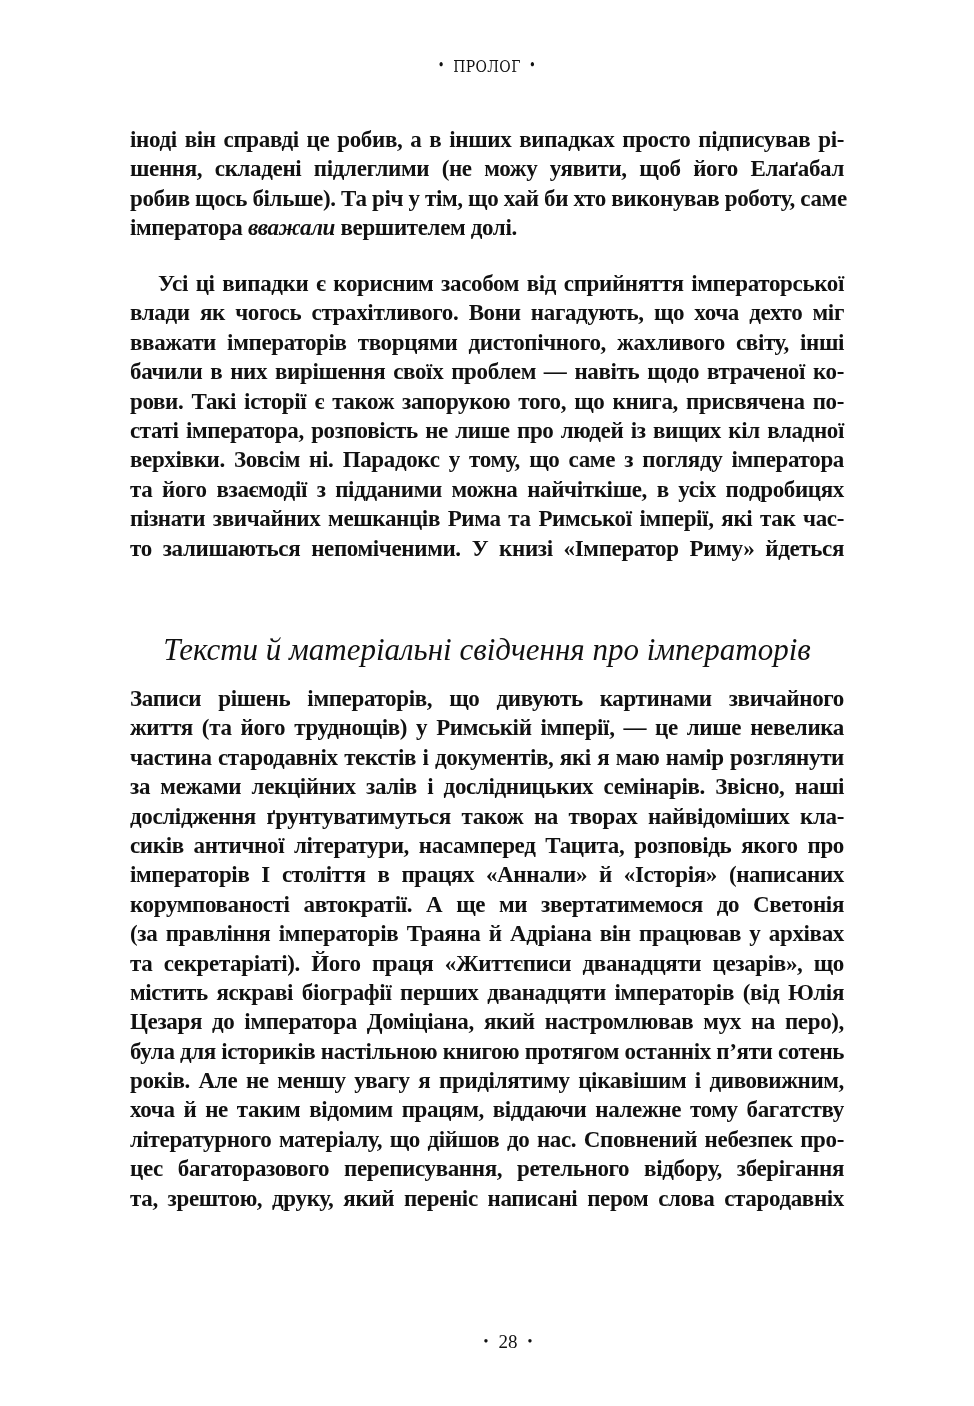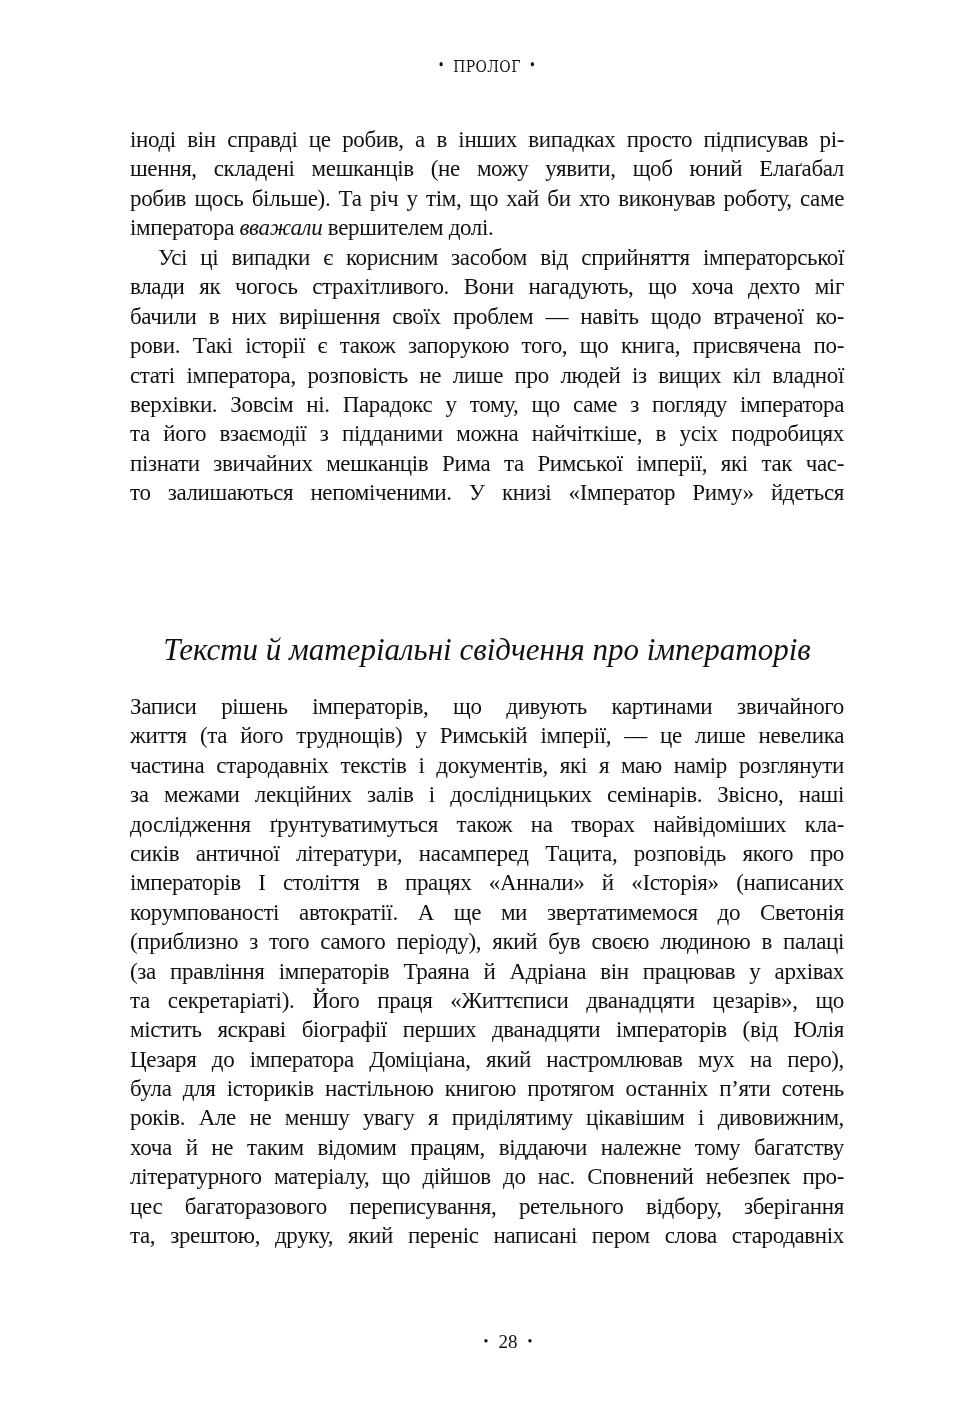--- a/index.html
+++ b/index.html
@@ -9,23 +9,24 @@
     position: absolute; top: 56px; left: 0; width: 974px; text-align: center;
     font-family: "DejaVu Serif", serif; font-size: 17px; letter-spacing: 0.5px;
     transform: scaleX(0.82); transform-origin: center;
   }
   .dot { display: inline-block; margin: 0 10px; font-size: 14px; vertical-align: 2px; }
   .text-block { position: absolute; left: 130px; width: 714px; }
   .line {
     font-family: "Liberation Serif", serif; font-size: 23px; line-height: 29.4px;
     height: 29.4px; white-space: nowrap; text-align: justify; text-align-last: justify;
     letter-spacing: -0.35px;
+    font-weight: bold;
   }
   .line.last { text-align-last: left; }
-  .line.indent { text-indent: 28px; }
+  .line.indent { text-indent: 28px; margin-top: 26px; }
   .section-title {
     position: absolute; top: 632px; left: 0; width: 974px; text-align: center;
     font-family: "Liberation Serif", serif; font-style: italic; font-size: 31px;
   }
   .folio {
     position: absolute; top: 1331px; left: 0; width: 974px; text-align: center;
     font-family: "Liberation Serif", serif; font-size: 19px; margin-left: 21px;
   }
   em { font-style: italic; }
 </style>
@@ -33,49 +34,49 @@
 <body>
 
 <div class="page">
 
   <div class="running-head">
     <span class="dot">•</span><span>ПРОЛОГ</span><span class="dot">•</span>
   </div>
 
   <div class="text-block" style="top:125px;">
     <div class="line">іноді він справді це робив, а в інших випадках просто підписував рі-</div>
-    <div class="line">шення, складені мешканців (не можу уявити, щоб юний Елаґабал</div>
+    <div class="line">шення, складені підлеглими (не можу уявити, щоб його Елаґабал</div>
     <div class="line">робив щось більше). Та річ у тім, що хай би хто виконував роботу, саме</div>
     <div class="line last"><span>імператора </span><em>вважали</em><span> вершителем долі.</span></div>
   </div>
 
   <div class="text-block" style="top:243px;">
     <div class="line indent">Усі ці випадки є корисним засобом від сприйняття імператорської</div>
     <div class="line">влади як чогось страхітливого. Вони нагадують, що хоча дехто міг</div>
+    <div class="line">вважати імператорів творцями дистопічного, жахливого світу, інші</div>
     <div class="line">бачили в них вирішення своїх проблем — навіть щодо втраченої ко-</div>
     <div class="line">рови. Такі історії є також запорукою того, що книга, присвячена по-</div>
     <div class="line">статі імператора, розповість не лише про людей із вищих кіл владної</div>
     <div class="line">верхівки. Зовсім ні. Парадокс у тому, що саме з погляду імператора</div>
     <div class="line">та його взаємодії з підданими можна найчіткіше, в усіх подробицях</div>
     <div class="line">пізнати звичайних мешканців Рима та Римської імперії, які так час-</div>
     <div class="line">то залишаються непоміченими. У книзі «Імператор Риму» йдеться</div>
   </div>
 
   <div class="section-title">Тексти й матеріальні свідчення про імператорів</div>
 
-  <div class="text-block" style="top:684px;margin-top:8px;">
+  <div class="text-block" style="top:684px;">
     <div class="line">Записи рішень імператорів, що дивують картинами звичайного</div>
     <div class="line">життя (та його труднощів) у Римській імперії, — це лише невелика</div>
     <div class="line">частина стародавніх текстів і документів, які я маю намір розглянути</div>
     <div class="line">за межами лекційних залів і дослідницьких семінарів. Звісно, наші</div>
     <div class="line">дослідження ґрунтуватимуться також на творах найвідоміших кла-</div>
     <div class="line">сиків античної літератури, насамперед Тацита, розповідь якого про</div>
     <div class="line">імператорів І століття в працях «Аннали» й «Історія» (написаних</div>
     <div class="line">корумпованості автократії. А ще ми звертатимемося до Светонія</div>
-    <div class="line">(приблизно з того самого періоду), який був своєю людиною в палаці</div>
     <div class="line">(за правління імператорів Траяна й Адріана він працював у архівах</div>
     <div class="line">та секретаріаті). Його праця «Життєписи дванадцяти цезарів», що</div>
     <div class="line">містить яскраві біографії перших дванадцяти імператорів (від Юлія</div>
     <div class="line">Цезаря до імператора Доміціана, який настромлював мух на перо),</div>
     <div class="line">була для істориків настільною книгою протягом останніх п’яти сотень</div>
     <div class="line">років. Але не меншу увагу я приділятиму цікавішим і дивовижним,</div>
     <div class="line">хоча й не таким відомим працям, віддаючи належне тому багатству</div>
     <div class="line">літературного матеріалу, що дійшов до нас. Сповнений небезпек про-</div>
     <div class="line">цес багаторазового переписування, ретельного відбору, зберігання</div>
     <div class="line">та, зрештою, друку, який переніс написані пером слова стародавніх</div>

